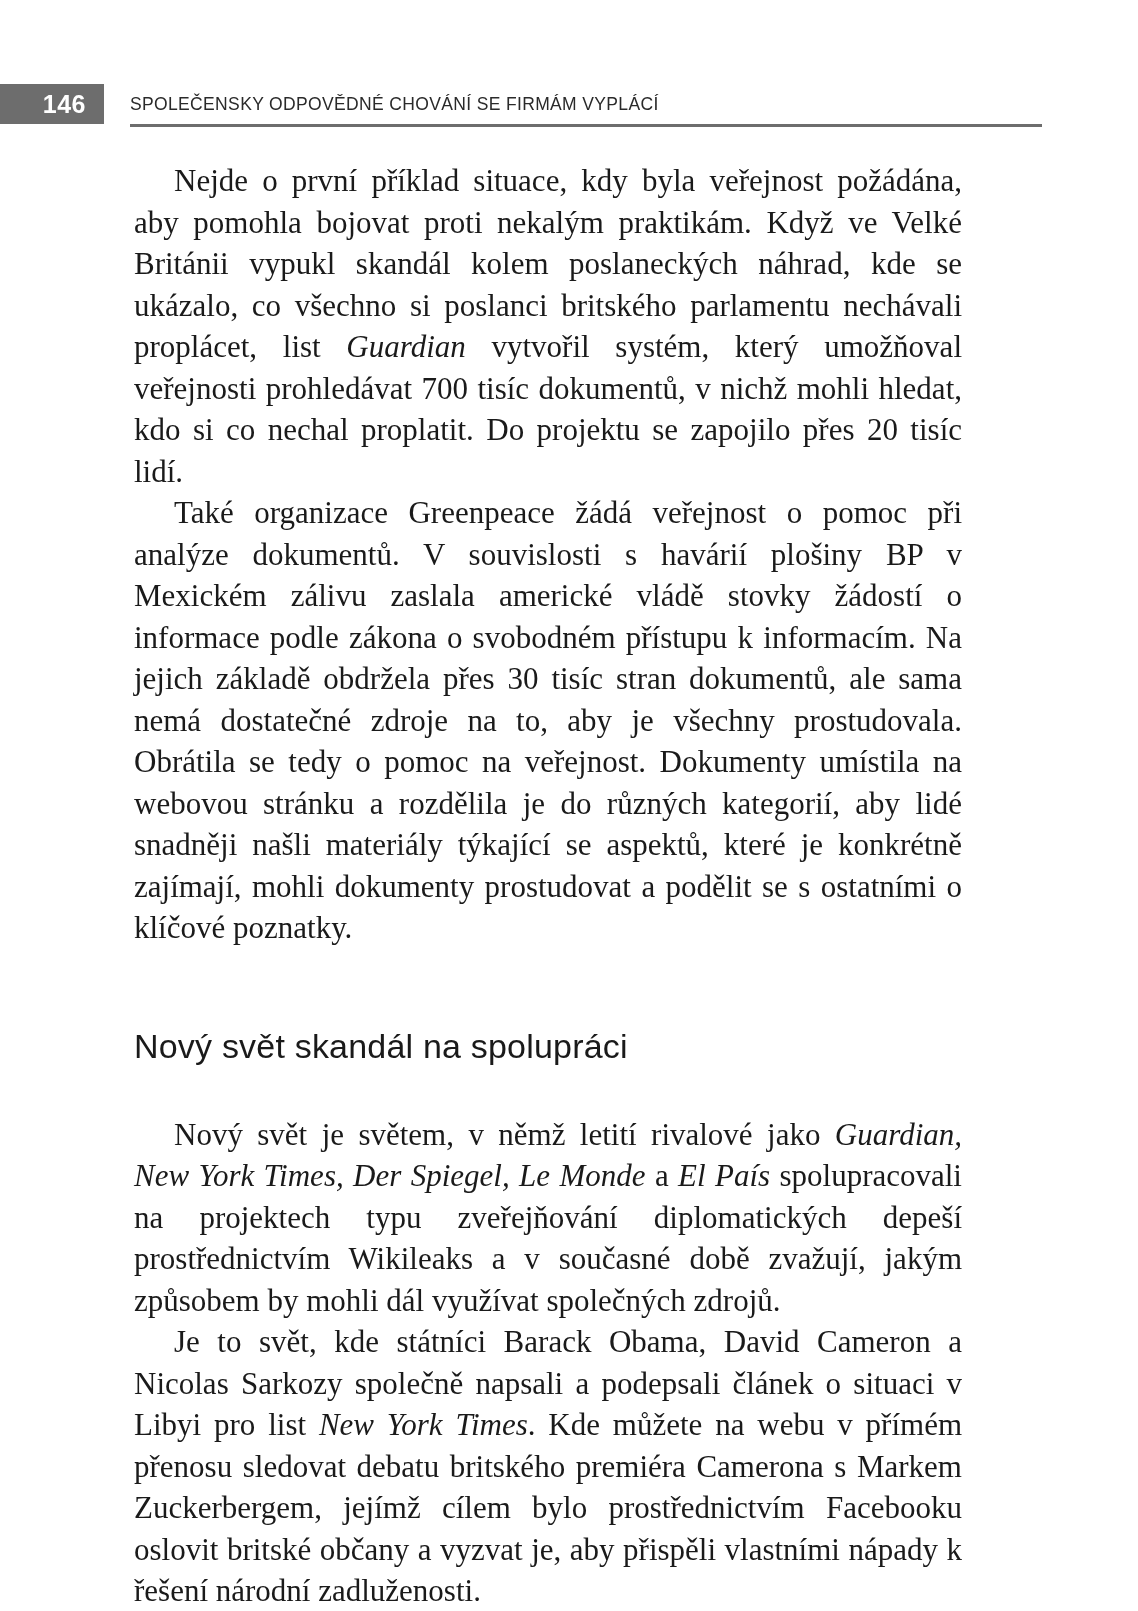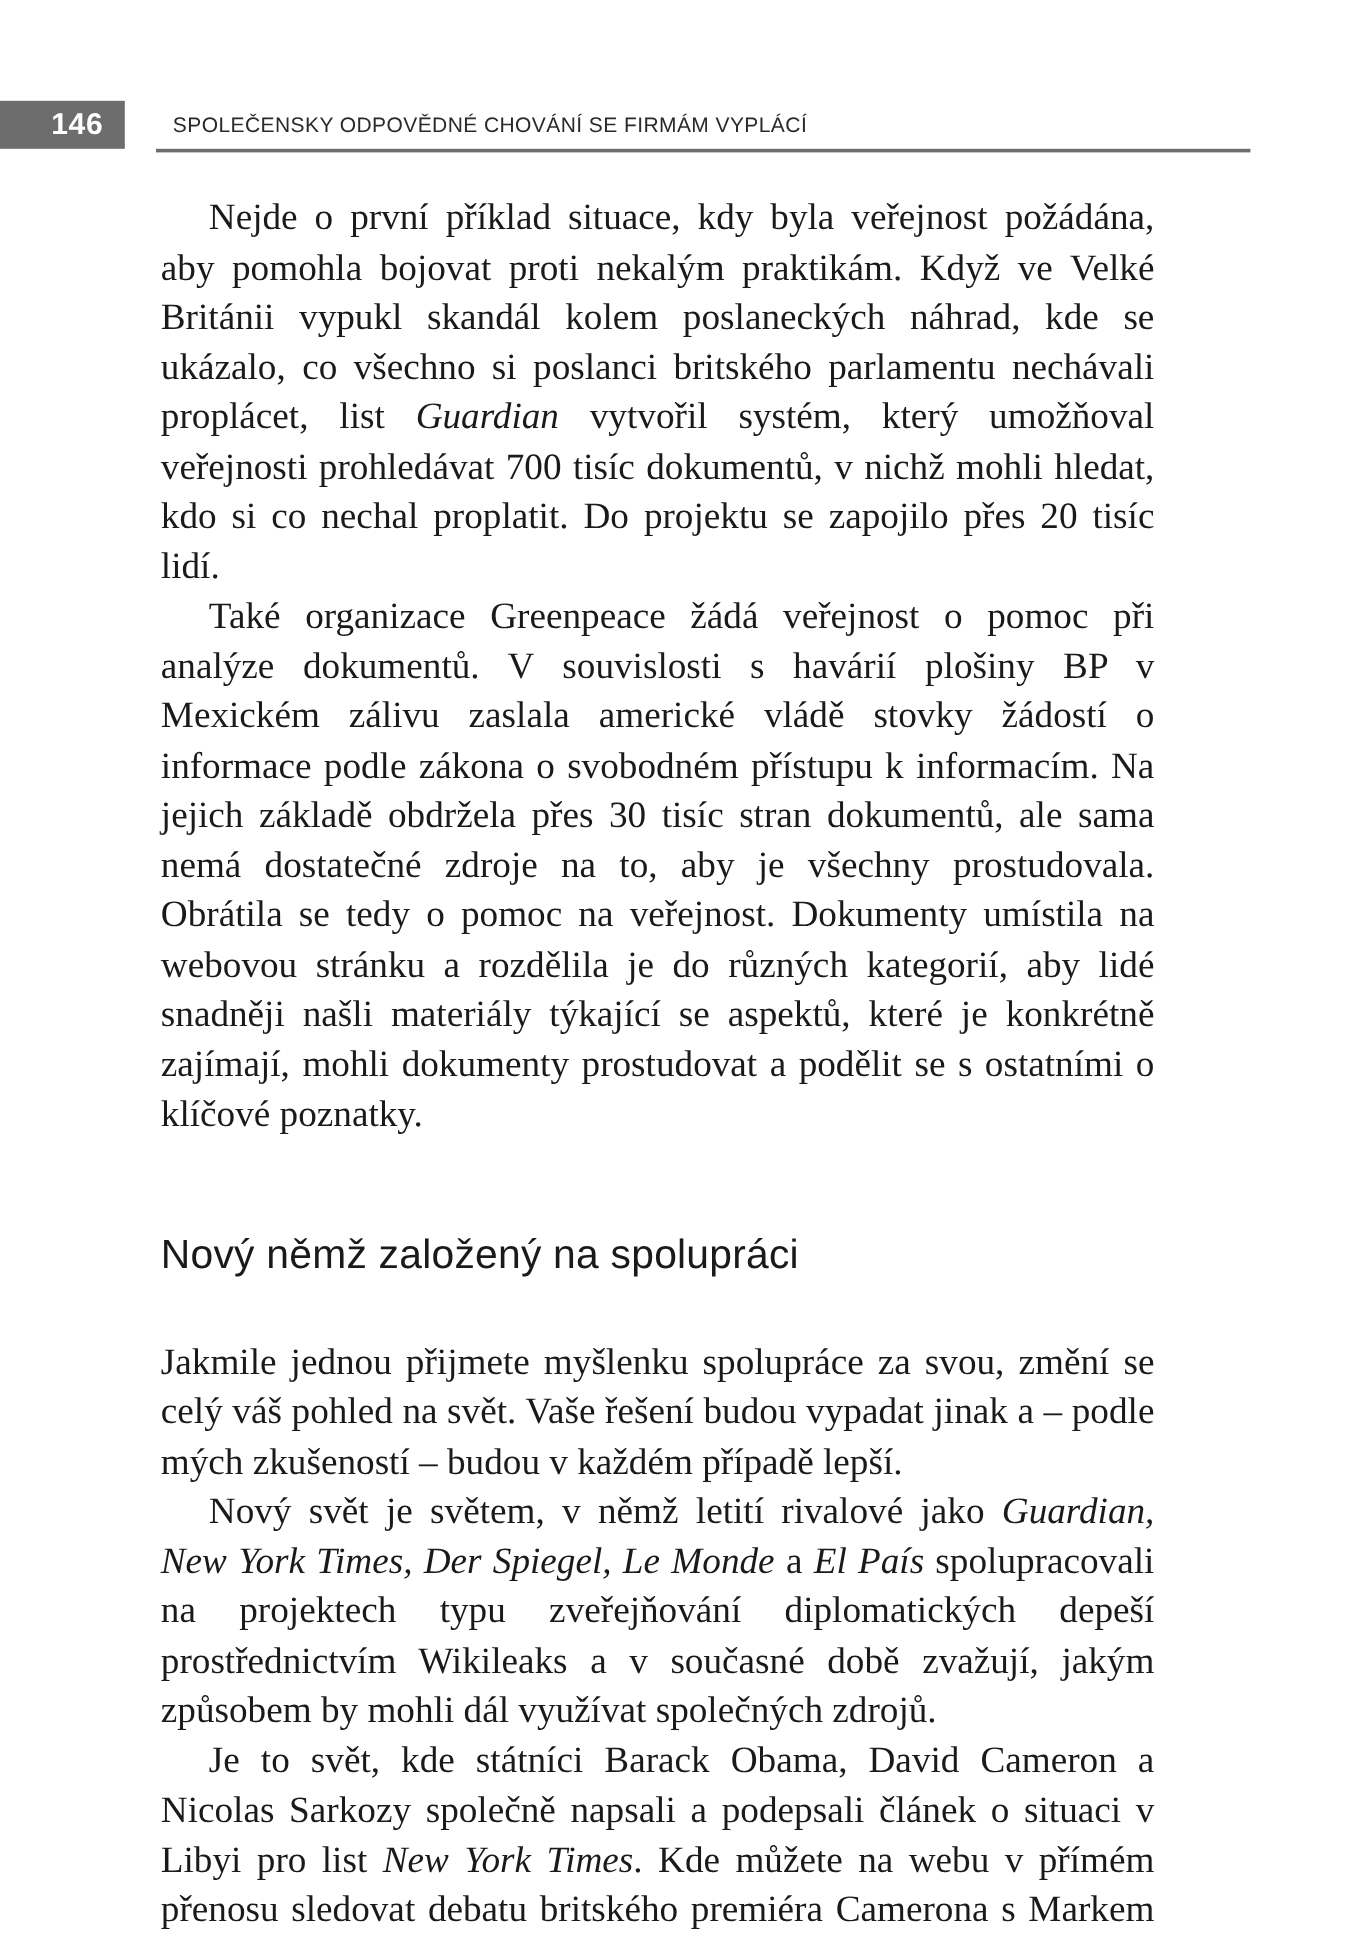--- a/index.html
+++ b/index.html
@@ -43,21 +43,21 @@
     font-family: "Liberation Sans", sans-serif;
     font-weight: 700;
     font-size: 25px;
     letter-spacing: 0.5px;
     text-align: center;
   }
   .header-title-wrap {
     flex: 1;
     display: flex;
     align-items: center;
-    padding-left: 40px;
+    padding-left: 26px;
     box-sizing: border-box;
   }
   .header-title {
     font-family: "Liberation Sans", sans-serif;
     font-size: 17.5px;
     letter-spacing: 0.35px;
     color: #2a2a2a;
     white-space: nowrap;
   }
   .header-rule {
@@ -117,24 +117,23 @@
   <div class="header-rule"></div>
 
   <div class="content">
 
     <p class="body indent"><span>Nejde o první příklad situace, kdy byla veřejnost požádána, aby pomohla bojovat proti nekalým praktikám. Když ve Velké Británii vypukl skandál kolem poslaneckých náhrad, kde se ukázalo, co všechno si poslanci britského parlamentu nechávali proplácet, list </span><span class="it">Guardian</span><span> vytvořil systém, který umožňoval veřejnosti prohledávat 700 tisíc dokumentů, v nichž mohli hledat, kdo si co nechal proplatit. Do projektu se zapojilo přes 20 tisíc lidí.</span></p>
 
     <p class="body indent">Také organizace Greenpeace žádá veřejnost o pomoc při analýze dokumentů. V souvislosti s havárií plošiny BP v Mexickém zálivu zaslala americké vládě stovky žádostí o informace podle zákona o svobodném přístupu k informacím. Na jejich základě obdržela přes 30 tisíc stran dokumentů, ale sama nemá dostatečné zdroje na to, aby je všechny prostudovala. Obrátila se tedy o pomoc na veřejnost. Dokumenty umístila na webovou stránku a rozdělila je do různých kategorií, aby lidé snadněji našli materiály týkající se aspektů, které je konkrétně zajímají, mohli dokumenty prostudovat a podělit se s ostatními o klíčové poznatky.</p>
 
     <div class="gap-large"></div>
 
-    <h2 class="section">Nový němž založený na spolupráci</h2>
+    <h2 class="section">Nový svět skandál na spolupráci</h2>
 
     <div class="gap-after-heading"></div>
 
-    <p class="body">Jakmile jednou přijmete myšlenku spolupráce za svou, změní se celý váš pohled na svět. Vaše řešení budou vypadat jinak a – podle mých zkušeností – budou v každém případě lepší.</p>
 
     <p class="body indent"><span>Nový svět je světem, v němž letití rivalové jako </span><span class="it">Guardian, New York Times, Der Spiegel, Le Monde</span><span> a </span><span class="it">El País</span><span> spolupracovali na projektech typu zveřejňování diplomatických depeší prostřednictvím Wikileaks a v současné době zvažují, jakým způsobem by mohli dál využívat společných zdrojů.</span></p>
 
     <p class="body indent"><span>Je to svět, kde státníci Barack Obama, David Cameron a Nicolas Sarkozy společně napsali a podepsali článek o situaci v Libyi pro list </span><span class="it">New York Times</span><span>. Kde můžete na webu v přímém přenosu sledovat debatu britského premiéra Camerona s Markem Zuckerbergem, jejímž cílem bylo prostřednictvím Facebooku oslovit britské občany a vyzvat je, aby přispěli vlastními nápady k řešení národní zadluženosti.</span></p>
 
   </div>
 </div>
 
 </body></html>

